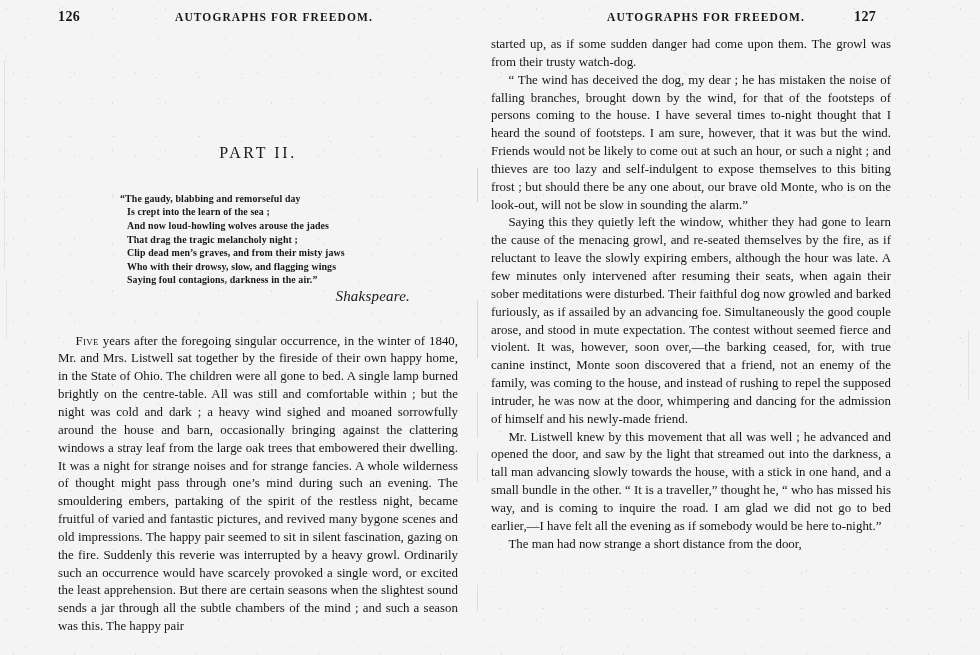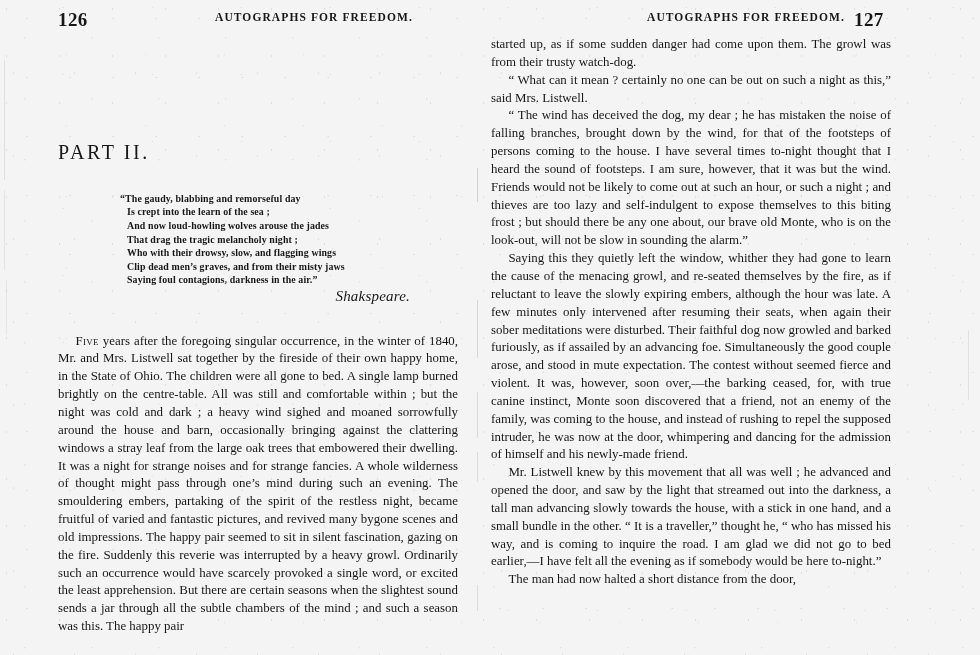--- a/index.html
+++ b/index.html
@@ -44,50 +44,49 @@
   .running-head {
     position: absolute;
     top: 11px;
     height: 20px;
     font-size: 11.5px;
     font-weight: bold;
     letter-spacing: 1.1px;
     font-variant: small-caps;
     text-transform: uppercase;
     white-space: nowrap;
-    margin-left: 40px;
   }
   .head-left-title  { left: 175px; }
   .head-right-title { left: 607px; }
 
   .folio {
     position: absolute;
     top: 9px;
-    font-size: 19px;
+    font-size: 14px;
     font-weight: bold;
     letter-spacing: 0.4px;
   }
   .folio-verso  { left: 58px; }
   .folio-recto  { left: 854px; }
 
   
   .col {
     position: absolute;
     top: 36px;
     width: 400px;
     font-size: 12.9px;
     line-height: 17.85px;
     text-align: justify;
   }
   .col-left  { left: 58px; }
   .col-right { left: 491px; }
 
   .part-title {
-    text-align: left;
-    font-size: 20px;
+    text-align: center;
+    font-size: 16px;
     letter-spacing: 2.6px;
     margin: 108px 0 0 0;
     font-weight: normal;
   }
 
   
   .epigraph {
     margin: 30px 0 12px 0;
     font-size: 9.9px;
     line-height: 13.6px;
@@ -154,36 +153,35 @@
 
   <div class="col col-left">
 
     <h2 class="part-title">PART II.</h2>
 
     <div class="epigraph">
       <span class="vline">“The gaudy, blabbing and remorseful day</span>
       <span class="vline ind">Is crept into the learn of the sea ;</span>
       <span class="vline ind">And now loud-howling wolves arouse the jades</span>
       <span class="vline ind">That drag the tragic melancholy night ;</span>
+      <span class="vline ind">Clip dead men’s graves, and from their misty jaws</span>
       <span class="vline ind">Who with their drowsy, slow, and flagging wings</span>
-      <span class="vline ind">Clip dead men’s graves, and from their misty jaws</span>
       <span class="vline ind">Saying foul contagions, darkness in the air.”</span>
       <span class="attribution">Shakspeare.</span>
     </div>
 
     <p class="body-par first"><span class="smallcaps">Five</span><span> years after the foregoing singular occurrence, in the winter of 1840, Mr. and Mrs. Listwell sat together by the fireside of their own happy home, in the State of Ohio.  The children were all gone to bed.  A single lamp burned brightly on the centre-table.  All was still and comfortable within ; but the night was cold and dark ; a heavy wind sighed and moaned sorrowfully around the house and barn, occasionally bringing against the clattering windows a stray leaf from the large oak trees that embowered their dwelling.  It was a night for strange noises and for strange fancies.  A whole wilderness of thought might pass through one’s mind during such an evening.  The smouldering embers, partaking of the spirit of the restless night, became fruitful of varied and fantastic pictures, and revived many bygone scenes and old impressions.  The happy pair seemed to sit in silent fascination, gazing on the fire.  Suddenly this </span><span class="ital">reverie</span><span> was interrupted by a heavy growl.  Ordinarily such an occurrence would have scarcely provoked a single word, or excited the least apprehension.  But there are certain seasons when the slightest sound sends a jar through all the subtle chambers of the mind ; and such a season was this.  The happy pair</span></p>
   </div>
 
   <div class="col col-right">
     <p class="body-par" style="text-indent:0">started up, as if some sudden danger had come upon them. The growl was from their trusty watch-dog.</p>
-    <p class="body-par">“ What can it mean ? certainly no one can be out on such a night as this,” said Mrs. Listwell.</p>
     <p class="body-par">“ The wind has deceived the dog, my dear ; he has mistaken the noise of falling branches, brought down by the wind, for that of the footsteps of persons coming to the house. I have several times to-night thought that I heard the sound of footsteps.  I am sure, however, that it was but the wind. Friends would not be likely to come out at such an hour, or such a night ; and thieves are too lazy and self-indulgent to expose themselves to this biting frost ; but should there be any one about, our brave old Monte, who is on the look-out, will not be slow in sounding the alarm.”</p>
     <p class="body-par">Saying this they quietly left the window, whither they had gone to learn the cause of the menacing growl, and re-seated themselves by the fire, as if reluctant to leave the slowly expiring embers, although the hour was late.  A few minutes only intervened after resuming their seats, when again their sober meditations were disturbed.  Their faithful dog now growled and barked furiously, as if assailed by an advancing foe.  Simultaneously the good couple arose, and stood in mute expectation.  The contest without seemed fierce and violent.  It was, however, soon over,—the barking ceased, for, with true canine instinct, Monte soon discovered that a friend, not an enemy of the family, was coming to the house, and instead of rushing to repel the supposed intruder, he was now at the door, whimpering and dancing for the admission of himself and his newly-made friend.</p>
     <p class="body-par">Mr. Listwell knew by this movement that all was well ; he advanced and opened the door, and saw by the light that streamed out into the darkness, a tall man advancing slowly towards the house, with a stick in one hand, and a small bundle in the other.  “ It is a traveller,” thought he, “ who has missed his way, and is coming to inquire the road.  I am glad we did not go to bed earlier,—I have felt all the evening as if somebody would be here to-night.”</p>
-    <p class="body-par">The man had now halted a short distance from the door,</p>
+    <p class="body-par">The man had now strange a short distance from the door,</p>
   </div>
 
 </div>
 
 <div class="artifact gutter-mark-1"></div>
 <div class="artifact gutter-mark-2"></div>
 <div class="artifact gutter-mark-3"></div>
 <div class="artifact gutter-mark-4"></div>
 <div class="artifact gutter-mark-5"></div>
 <div class="artifact edge-mark-1"></div>

